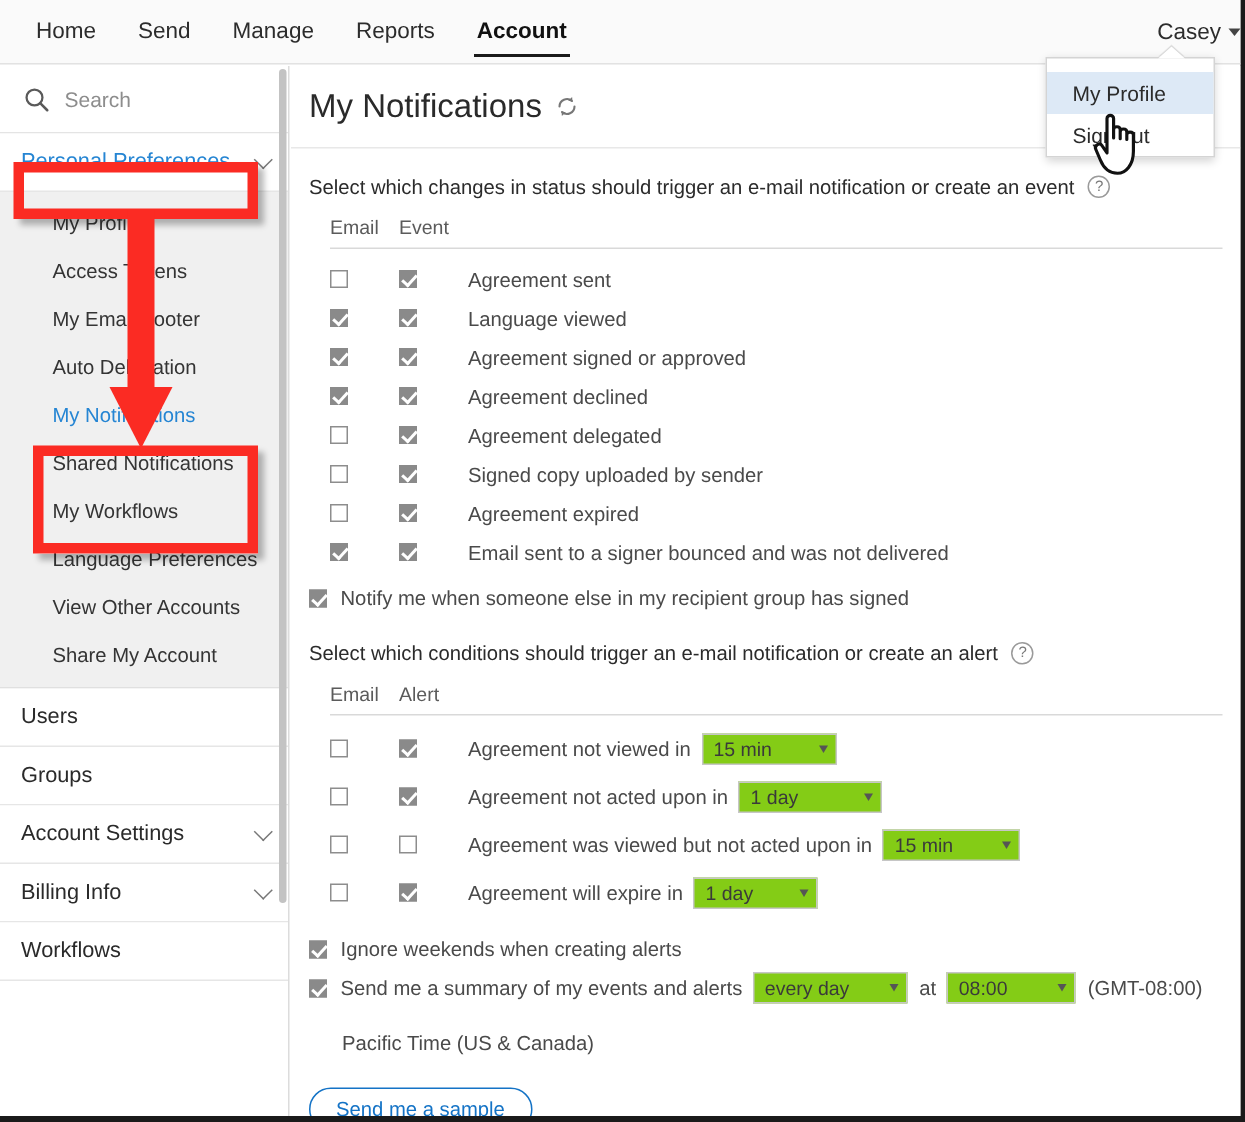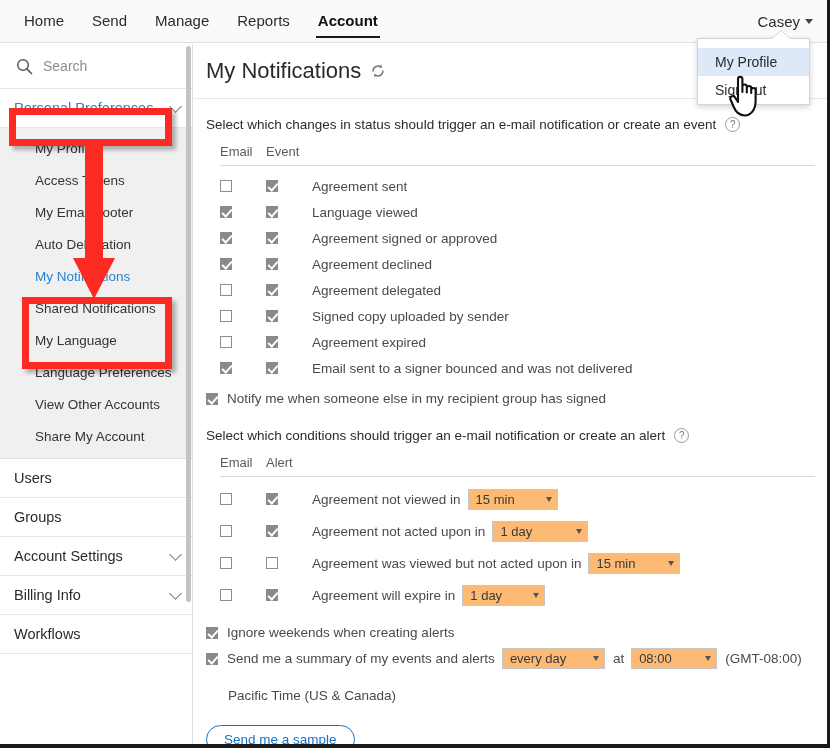--- a/index.html
+++ b/index.html
@@ -43,21 +43,20 @@
     content: "";
     position: absolute;
     left: 12px; right: 12px; bottom: 1px;
     height: 2px;
     background: #1a1a1a;
   }
   .nav-right {
     margin-left: auto;
     display: flex;
     align-items: center;
-    padding-right: 14px;
     font-size: 15px;
     color: #2c2c2c;
     cursor: pointer;
   }
   .caret-down {
     display: inline-block;
     width: 0; height: 0;
     margin-left: 5px;
     border-left: 4px solid transparent;
     border-right: 4px solid transparent;
@@ -270,21 +269,21 @@
     font-size: 13.5px;
     color: #4a4a4a;
   }
   .inline-row .cbox { margin-right: 9px; }
 
   .sel-box {
     display: inline-flex;
     align-items: center;
     justify-content: space-between;
     border: 1px solid #c6c6c6;
-    background: #fdba74;
+    background: #84cc16;
     height: 21px;
     margin-left: 7px;
     padding: 0 5px 0 7px;
     font-size: 13px;
     color: #3a3a3a;
     cursor: pointer;
     flex: none;
   }
   .sel-arrow {
     width: 0; height: 0;
@@ -368,21 +367,21 @@
       <span>Personal Preferences</span>
       <span class="chev"></span>
     </div>
     <div class="sb-sub">
       <div class="sb-sub-item">My Profile</div>
       <div class="sb-sub-item">Access Tokens</div>
       <div class="sb-sub-item">My Email Footer</div>
       <div class="sb-sub-item">Auto Delegation</div>
       <div class="sb-sub-item sel">My Notifications</div>
       <div class="sb-sub-item">Shared Notifications</div>
-      <div class="sb-sub-item">My Language</div>
+      <div class="sb-sub-item">My Workflows</div>
       <div class="sb-sub-item">Language Preferences</div>
       <div class="sb-sub-item">View Other Accounts</div>
       <div class="sb-sub-item">Share My Account</div>
     </div>
 
     <div class="sb-group-head">
       <span>Users</span>
     </div>
     <div class="sb-group-head">
       <span>Groups</span>

